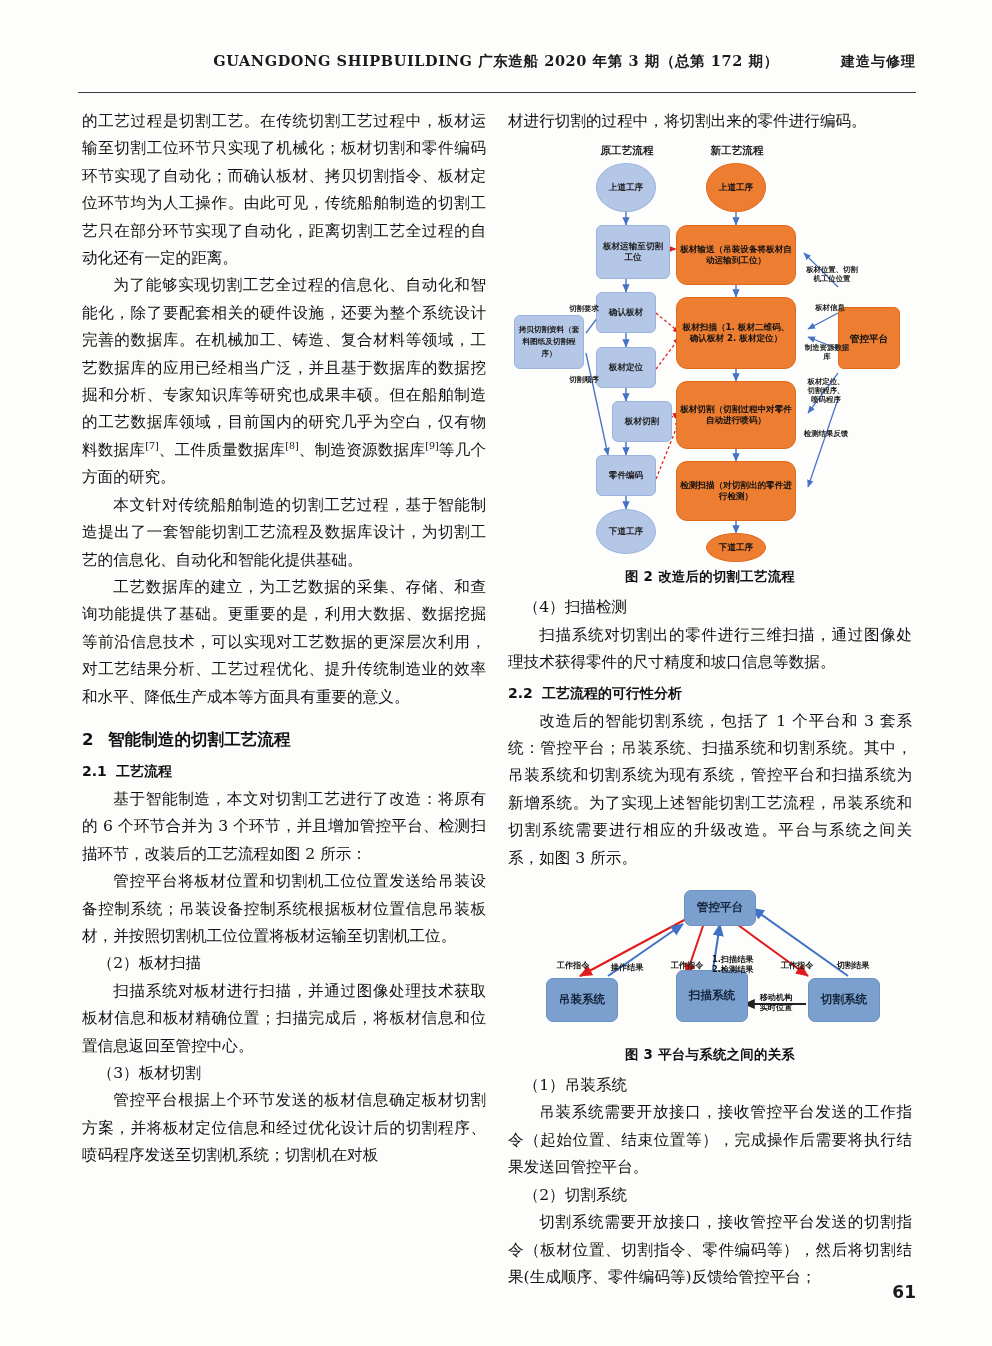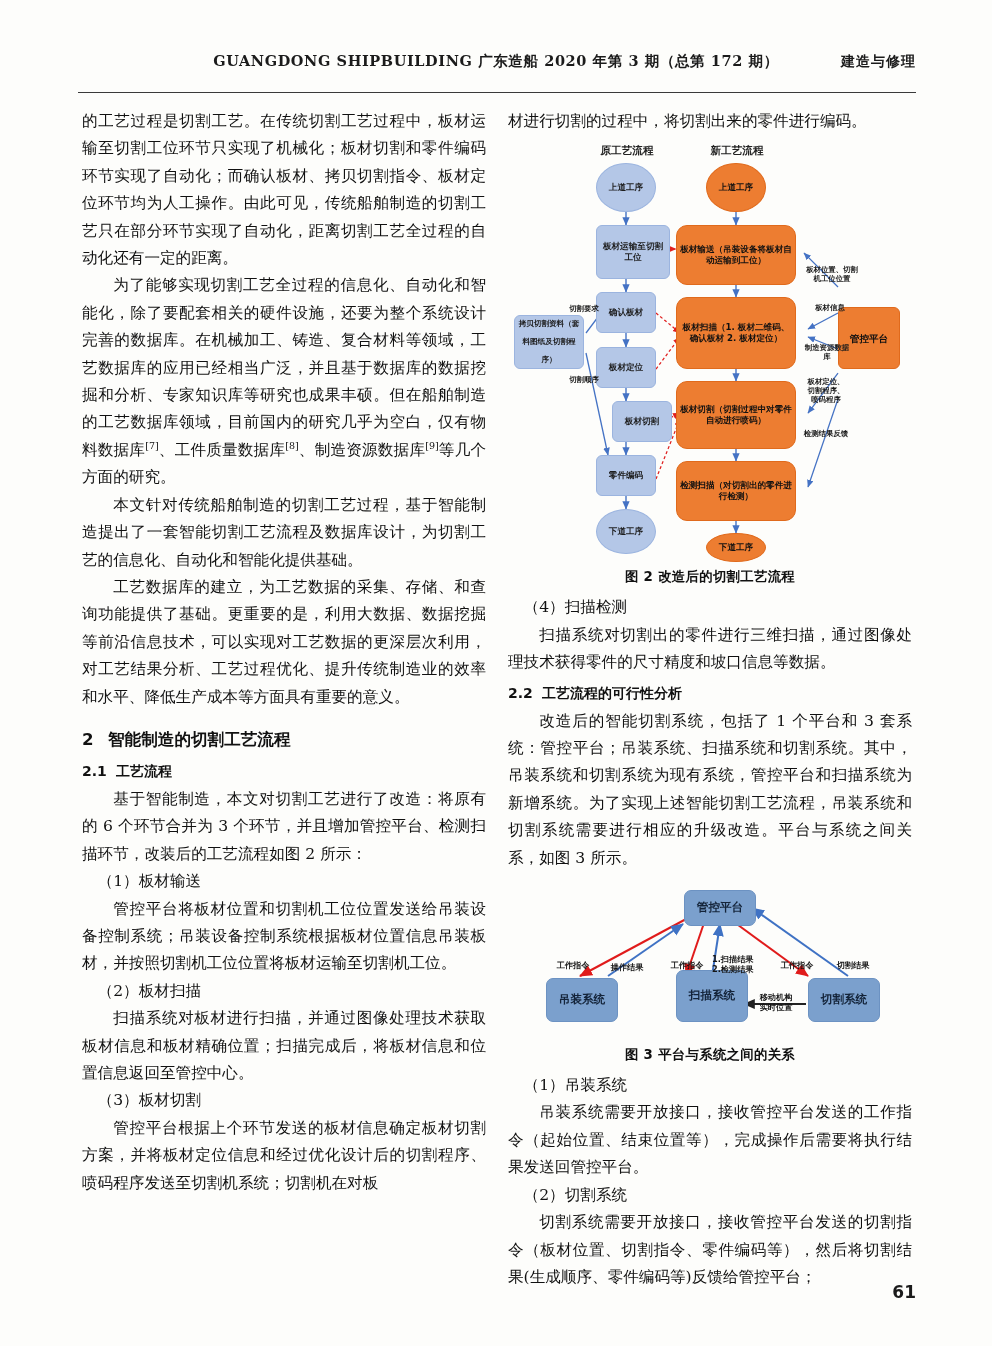--- a/index.html
+++ b/index.html
@@ -128,21 +128,20 @@
     <p class="ind">工艺数据库的建立，为工艺数据的采集、存储、和查询功能提供了基础。更重要的是，利用大数据、数据挖掘等前沿信息技术，可以实现对工艺数据的更深层次利用，对工艺结果分析、工艺过程优化、提升传统制造业的效率和水平、降低生产成本等方面具有重要的意义。</p>
 
     <div class="h2">
       <span class="num">2</span><span>智能制造的切割工艺流程</span>
     </div>
     <div class="h3">
       <span class="num">2.1</span><span>工艺流程</span>
     </div>
 
     <p class="ind">基于智能制造，本文对切割工艺进行了改造：将原有的 6 个环节合并为 3 个环节，并且增加管控平台、检测扫描环节，改装后的工艺流程如图 2 所示：</p>
-    <p class="ind1">（1）板材输送</p>
     <p class="ind">管控平台将板材位置和切割机工位位置发送给吊装设备控制系统；吊装设备控制系统根据板材位置信息吊装板材，并按照切割机工位位置将板材运输至切割机工位。</p>
     <p class="ind1">（2）板材扫描</p>
     <p class="ind">扫描系统对板材进行扫描，并通过图像处理技术获取板材信息和板材精确位置；扫描完成后，将板材信息和位置信息返回至管控中心。</p>
     <p class="ind1">（3）板材切割</p>
     <p class="ind">管控平台根据上个环节发送的板材信息确定板材切割方案，并将板材定位信息和经过优化设计后的切割程序、喷码程序发送至切割机系统；切割机在对板</p>
   </div>
 
   <div class="col right">
     <p>材进行切割的过程中，将切割出来的零件进行编码。</p>
 
@@ -200,21 +199,21 @@
       <div class="colhdr" style="left:182px;top:0px;width:94px;">新工艺流程</div>
 
       <div class="node blue ell" style="left:88px;top:26px;width:60px;height:49px;">上道工序</div>
       <div class="node blue r6" style="left:88px;top:88px;width:74px;height:54px;">板材运输至切割工位</div>
       <div class="node blue r6" style="left:88px;top:155px;width:60px;height:41px;">确认板材</div>
       <div class="node blue r6" style="left:88px;top:210px;width:60px;height:41px;">板材定位</div>
       <div class="node blue r6" style="left:104px;top:264px;width:60px;height:41px;">板材切割</div>
       <div class="node blue r6" style="left:88px;top:318px;width:60px;height:41px;">零件编码</div>
       <div class="node blue ell" style="left:88px;top:372px;width:60px;height:45px;">下道工序</div>
 
-      <div class="node blue r6" style="left:6px;top:178px;width:70px;height:54px;font-size:7.6px;line-height:18px;">拷贝切割资料（套料图纸及切割程序）</div>
+      <div class="node blue r6" style="left:6px;top:178px;width:70px;height:54px;font-size:7.6px;line-height:12px;">拷贝切割资料（套料图纸及切割程序）</div>
       <div class="elabel" style="left:56px;top:167px;width:40px;">切割要求</div>
       <div class="elabel" style="left:56px;top:238px;width:40px;">切割顺序</div>
 
       <div class="node orange ell" style="left:198px;top:26px;width:60px;height:49px;">上道工序</div>
       <div class="node orange r10" style="left:168px;top:88px;width:120px;height:60px;">板材输送（吊装设备将板材自动运输到工位）</div>
       <div class="node orange r10" style="left:168px;top:160px;width:120px;height:72px;">板材扫描（1. 板材二维码、确认板材 2. 板材定位）</div>
       <div class="node orange r10" style="left:168px;top:244px;width:120px;height:68px;">板材切割（切割过程中对零件自动进行喷码）</div>
       <div class="node orange r10" style="left:168px;top:324px;width:120px;height:60px;">检测扫描（对切割出的零件进行检测）</div>
       <div class="node orange ell" style="left:198px;top:396px;width:60px;height:29px;">下道工序</div>
 

